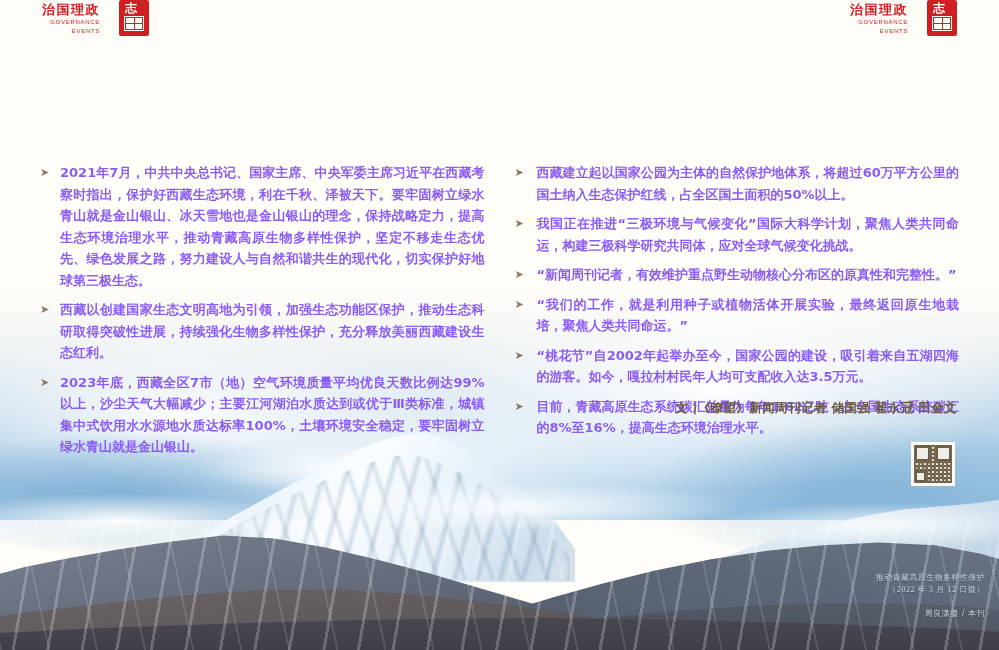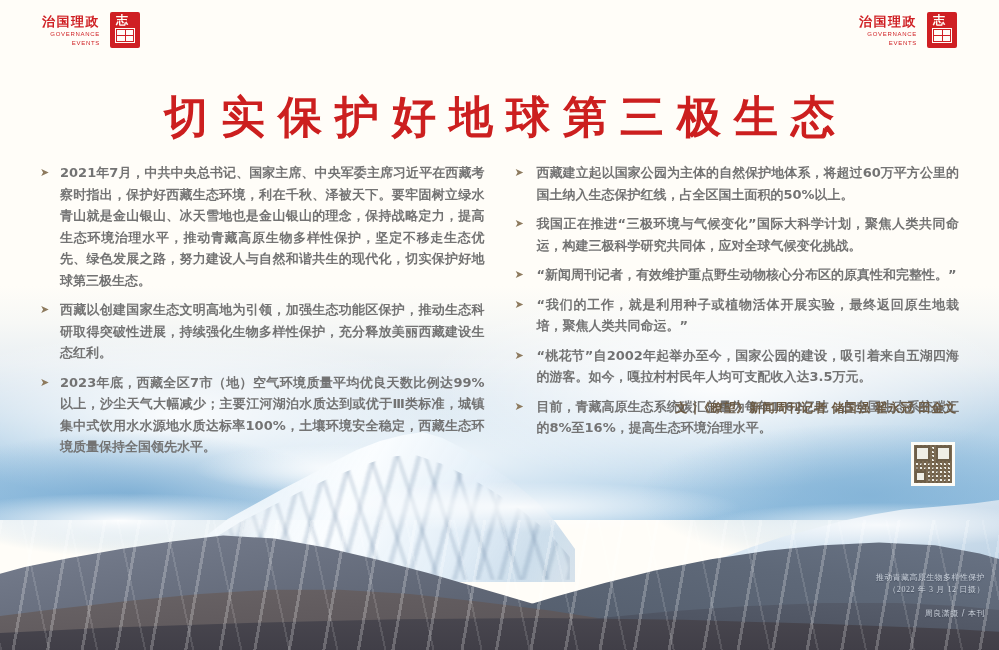--- a/index.html
+++ b/index.html
@@ -110,22 +110,22 @@
     position:absolute; left:0; top:520px; width:999px; height:130px;
     background:
       repeating-linear-gradient(100deg, rgba(255,255,255,.30) 0px, rgba(255,255,255,.30) 3px, rgba(255,255,255,0) 3px, rgba(255,255,255,0) 34px),
       repeating-linear-gradient(78deg, rgba(255,255,255,.16) 0px, rgba(255,255,255,.16) 2px, rgba(255,255,255,0) 2px, rgba(255,255,255,0) 47px);
     opacity:.75;
     pointer-events:none;
   }
 
   
   .logo {
-    position:absolute; top:12px;
-    display:flex; align-items:center; gap:10px;
+    position:absolute; top:0;
+    display:flex; align-items:center; gap:19px;
     z-index:5;
   }
   .logo-left { left:42px; }
   .logo-right { right:42px; }
   .logo-text { text-align:right; line-height:1; }
   .logo-cn {
     font-size:13px; font-weight:bold; color:#cf1f23;
     letter-spacing:1.5px; font-family:"DejaVu Sans", sans-serif;
   }
   .logo-en {
@@ -199,21 +199,21 @@
     line-height:21px;
     text-align:left;
     transform:translateY(0px);
     font-family:"DejaVu Sans", sans-serif;
   }
   .bullet-text {
     flex:1 1 auto;
     font-family:"DejaVu Sans", sans-serif;
     font-size:13px;
     line-height:21.5px;
-    color:#737373;
+    color:#8b5cf6;
     font-weight:bold;
     text-align:justify;
     text-justify:inter-ideograph;
   }
   .col-right .bullet-mark { width:22px; }
 
   
   .byline {
     position:absolute; top:400px; right:42px;
     font-family:"DejaVu Sans", sans-serif;
@@ -319,36 +319,35 @@
       <div class="seal-glyph">志</div>
       <div class="seal-grid">
           <i></i>
           <i></i>
           <i></i>
           <i></i>
         </div>
     </div>
   </div>
 
-  <h1 class="title">切实保护好地球第三极生态</h1>
 
   <div class="columns">
 
     <div class="col col-left">
       <div class="bullet-item">
         <span class="bullet-mark">➤</span>
         <span class="bullet-text">2021年7月，中共中央总书记、国家主席、中央军委主席习近平在西藏考察时指出，保护好西藏生态环境，利在千秋、泽被天下。要牢固树立绿水青山就是金山银山、冰天雪地也是金山银山的理念，保持战略定力，提高生态环境治理水平，推动青藏高原生物多样性保护，坚定不移走生态优先、绿色发展之路，努力建设人与自然和谐共生的现代化，切实保护好地球第三极生态。</span>
       </div>
       <div class="bullet-item">
         <span class="bullet-mark">➤</span>
         <span class="bullet-text">西藏以创建国家生态文明高地为引领，加强生态功能区保护，推动生态科研取得突破性进展，持续强化生物多样性保护，充分释放美丽西藏建设生态红利。</span>
       </div>
       <div class="bullet-item">
         <span class="bullet-mark">➤</span>
-        <span class="bullet-text">2023年底，西藏全区7市（地）空气环境质量平均优良天数比例达99%以上，沙尘天气大幅减少；主要江河湖泊水质达到或优于Ⅲ类标准，城镇集中式饮用水水源地水质达标率100%，土壤环境安全稳定，西藏生态环境质量保持全国领先水平。</span>
+        <span class="bullet-text">2023年底，西藏全区7市（地）空气环境质量平均优良天数比例达99%以上，沙尘天气大幅减少；主要江河湖泊水质达到或优于Ⅲ类标准，城镇集中式饮用水水源地水质达标率100%，土壤环境安全稳定，要牢固树立绿水青山就是金山银山。</span>
       </div>
     </div>
 
     <div class="col col-right">
       <div class="bullet-item">
         <span class="bullet-mark">➤</span>
         <span class="bullet-text">西藏建立起以国家公园为主体的自然保护地体系，将超过60万平方公里的国土纳入生态保护红线，占全区国土面积的50%以上。</span>
       </div>
       <div class="bullet-item">
         <span class="bullet-mark">➤</span>

